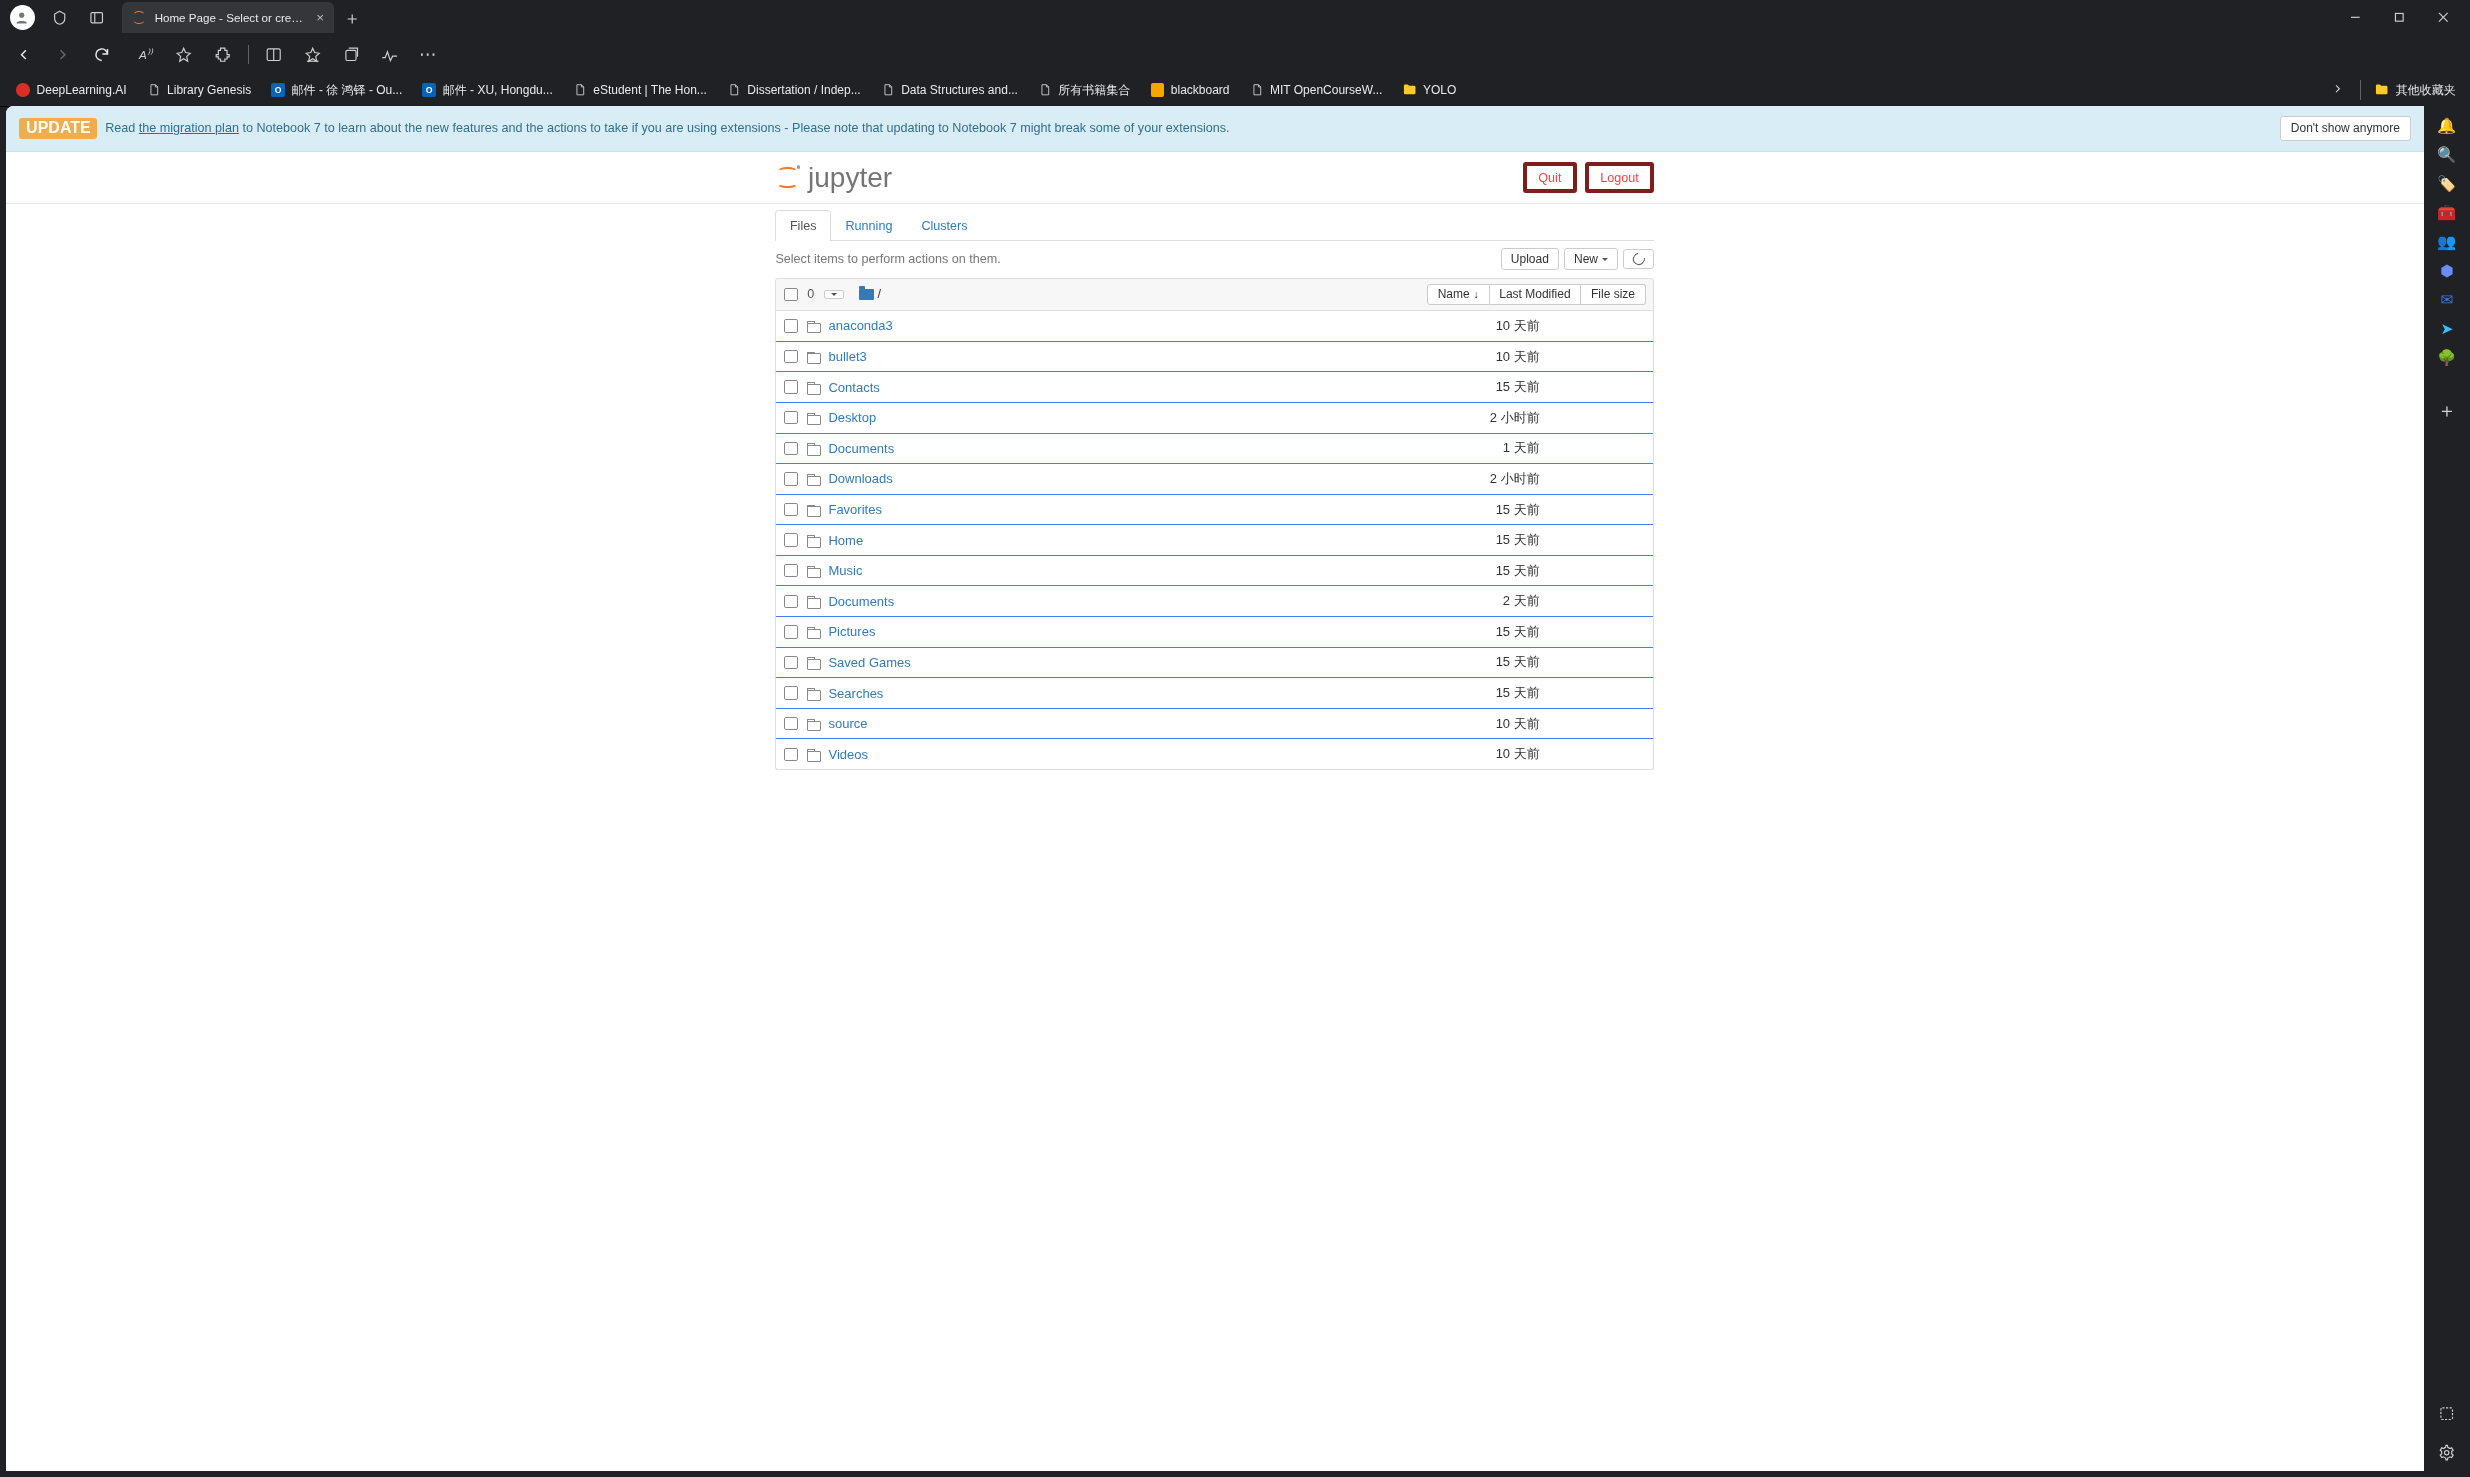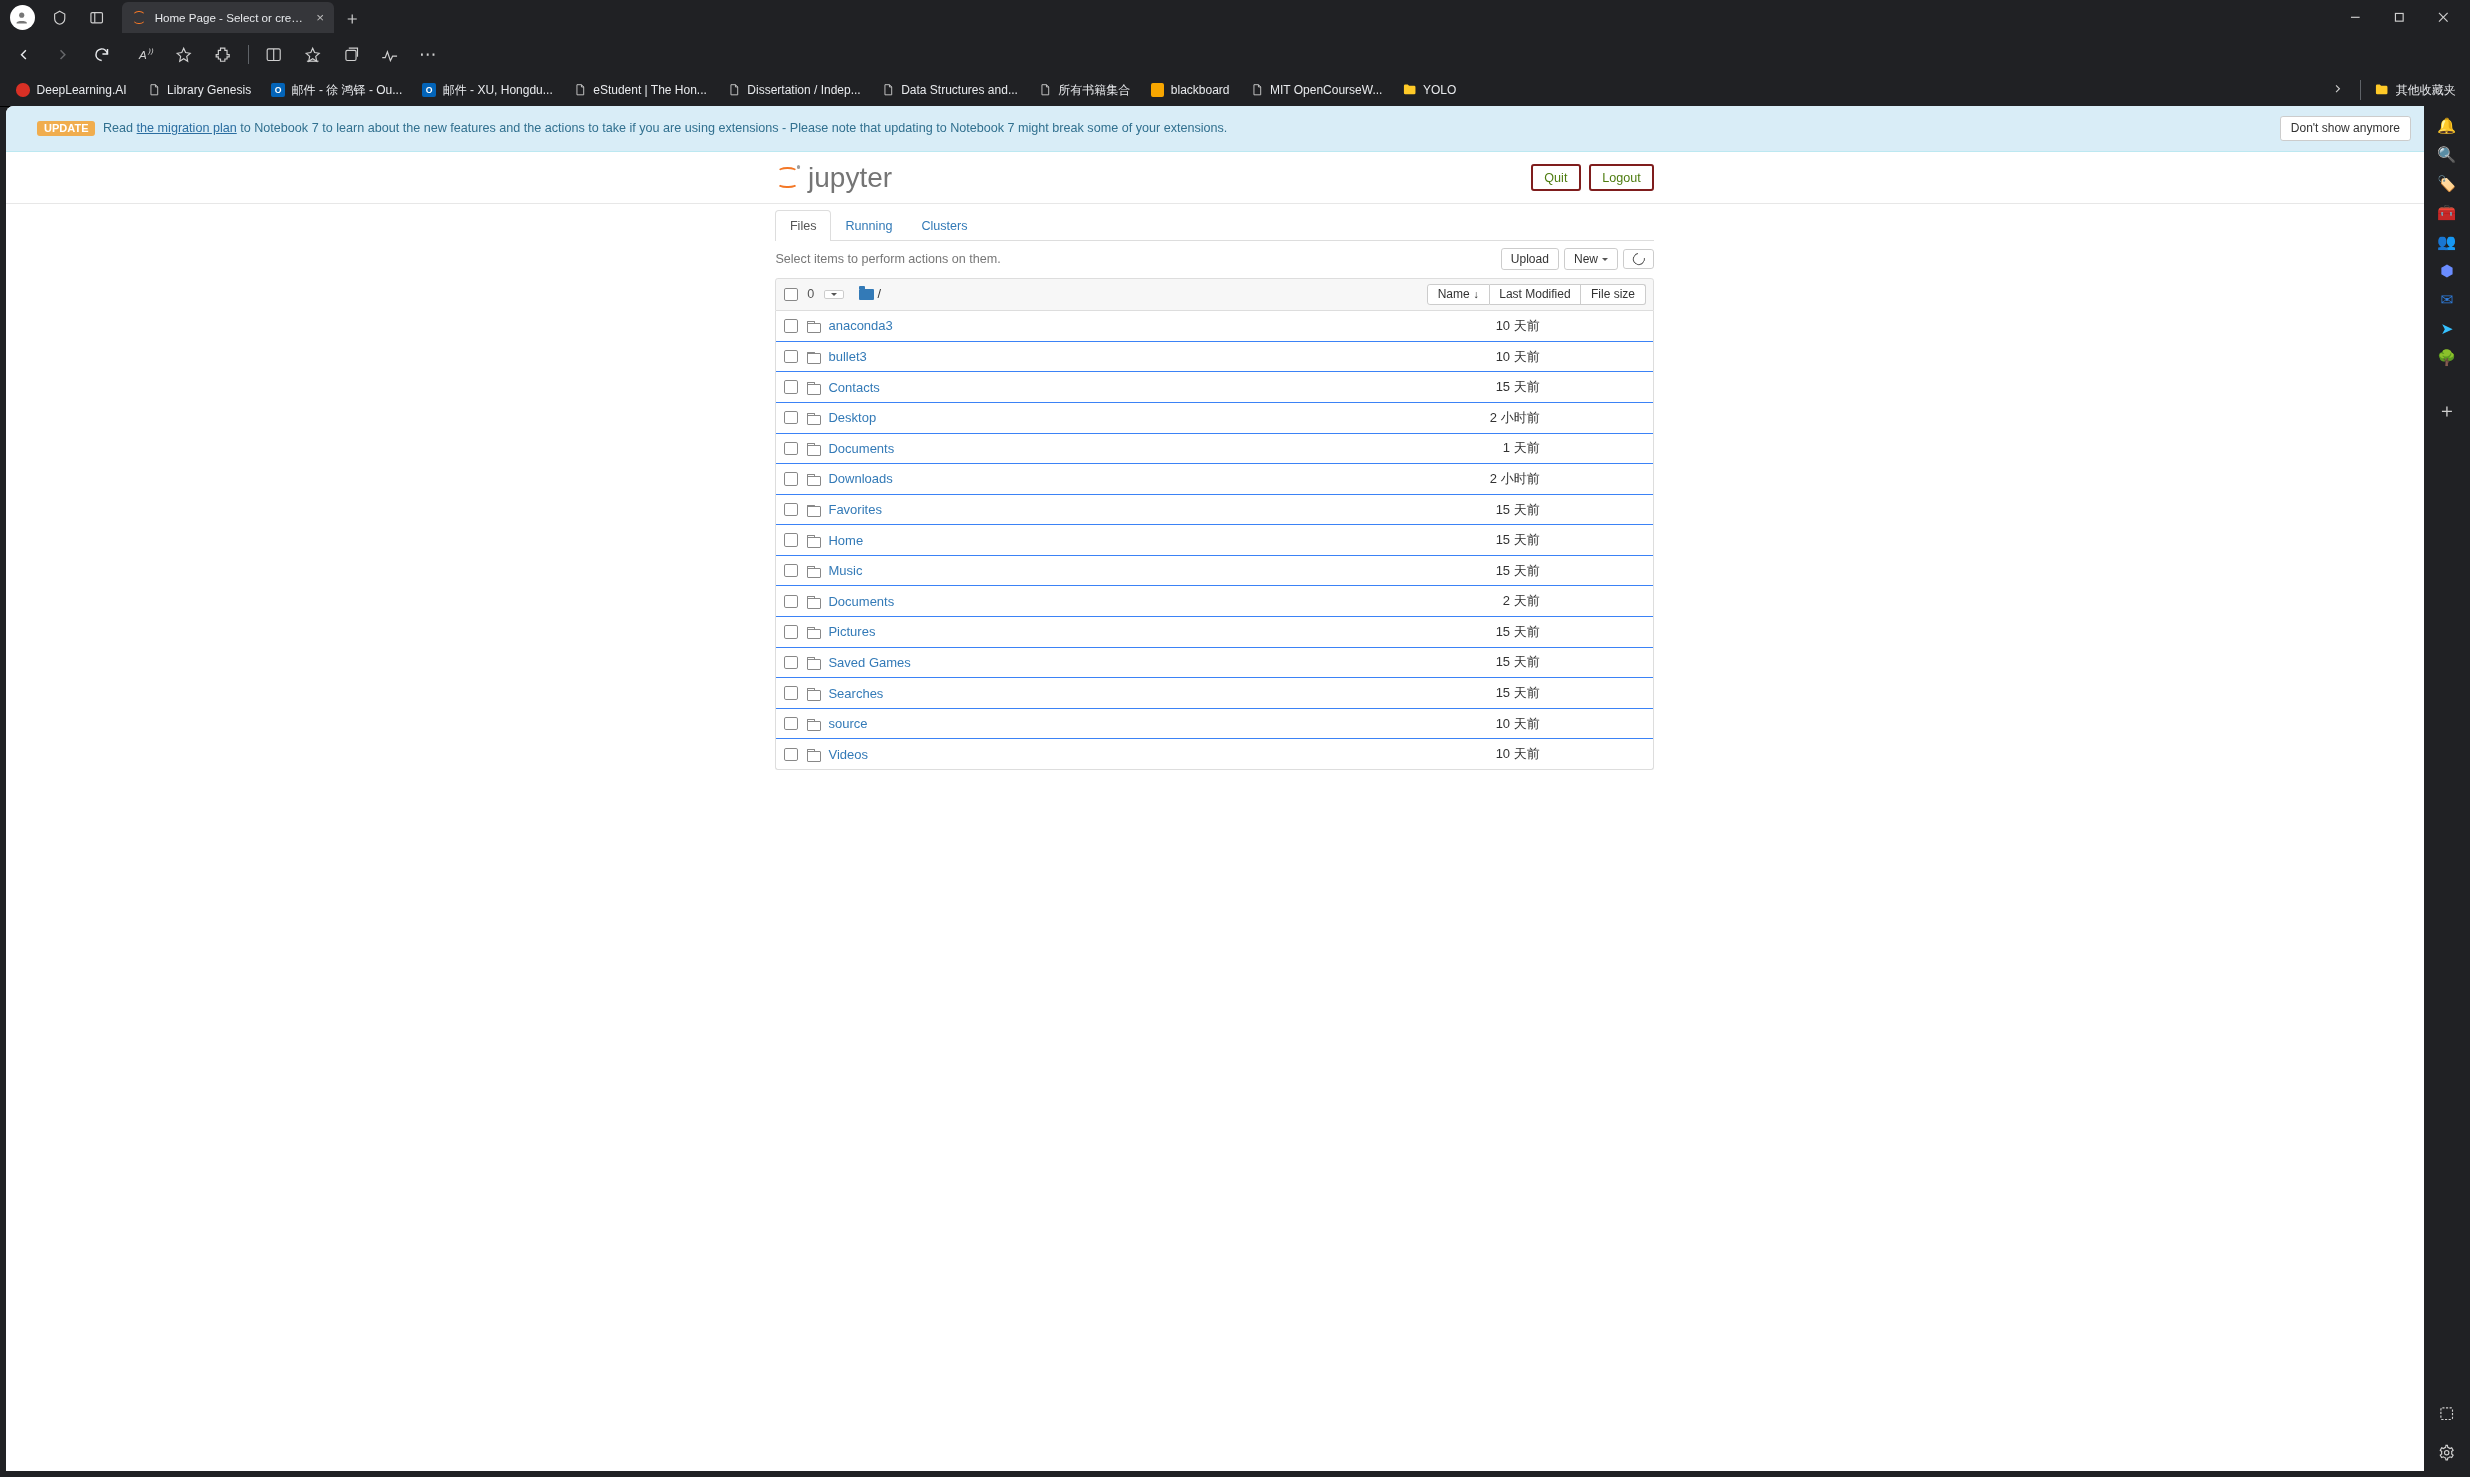--- a/index.html
+++ b/index.html
@@ -112,22 +112,22 @@
 
 
 .update-banner {
   display:flex; align-items:center; justify-content:space-between;
   background:#d9edf7; color:#31708f;
   padding:9.7px 13.5px;
   border-bottom:1px solid #bce8f1;
 }
 .update-left { display:flex; align-items:center; gap:7.7px; flex-wrap:wrap; }
 .update-badge {
-  background:#f0ad4e; color:#fff; font-size:11px;
-  padding:1.9px 6.8px; border-radius:2.9px; font-weight:600;margin-left:18px;
+  background:#f0ad4e; color:#fff; font-size:16px;
+  padding:1.9px 6.8px; border-radius:2.9px; font-weight:600;
 }
 .update-link { color:#2b6ea1; text-decoration:underline; cursor:pointer; }
 .banner-dismiss {
   background:#fff; border:1px solid #ccc; border-radius:2.9px;
   padding:4.8px 9.7px; color:#333; font-size:12px; cursor:pointer;
 }
 
 
 .page-inner { max-width:908px; margin:0 auto; padding:0 14.5px; }
 .jp-header {
@@ -142,22 +142,22 @@
 .jp-logo-mark { position:relative; width:25px; height:25px; }
 .jp-logo-mark .arc {
   position:absolute; width:21px; height:9.7px; border-radius:50%;
   border:2.9px solid #f37726; border-left-color:transparent; border-right-color:transparent;
 }
 .jp-logo-mark .arc.top { top:1.9px; left:1.9px; border-bottom-color:transparent; }
 .jp-logo-mark .arc.bot { bottom:1.9px; left:1.9px; border-top-color:transparent; }
 .jp-logo-mark .dot { position:absolute; width:3.9px; height:3.9px; background:#9e9e9e; border-radius:50%; top:0; right:0; }
 .jp-header-buttons { display:flex; gap:7.7px; }
 .jp-btn {
-  background:#fff; border:2px solid #7f1d1d; border-radius:2.9px;
-  padding:4.8px 11.6px; color:#4d7c0f; font-size:12.6px; cursor:pointer;
+  background:#fff; border:4px solid #7f1d1d; border-radius:2.9px;
+  padding:4.8px 11.6px; color:#ef4444; font-size:12.6px; cursor:pointer;
 }
 
 .header-separator { height:1px; background:#e7e7e7; margin:0 -966px; }
 
 
 .jp-tabs {
   display:flex; border-bottom:1px solid #ddd; margin-top:5.8px;
 }
 .jp-tab {
   padding:7.7px 13.5px; cursor:pointer; color:#337ab7;

